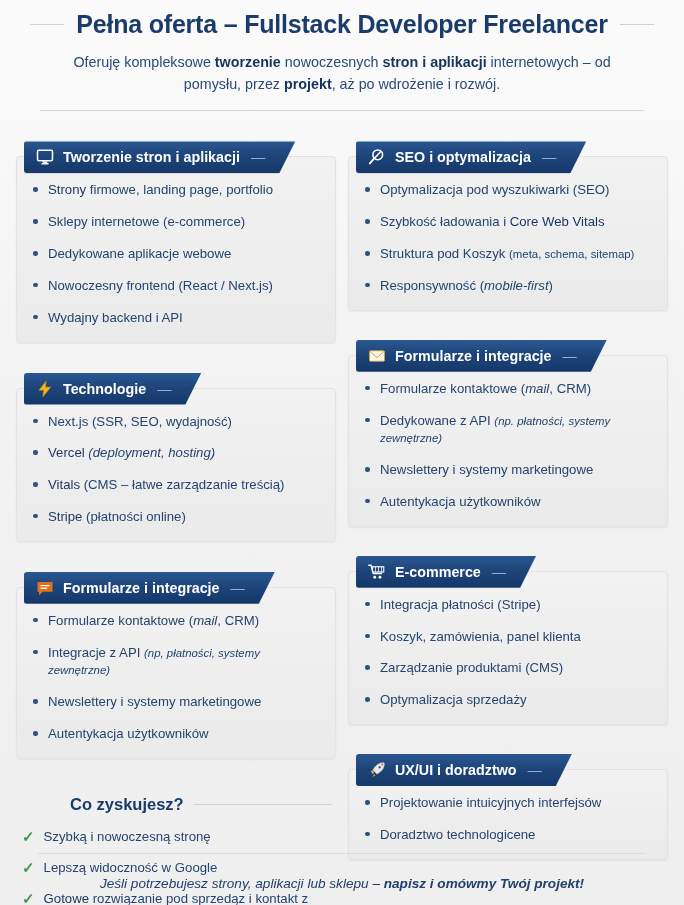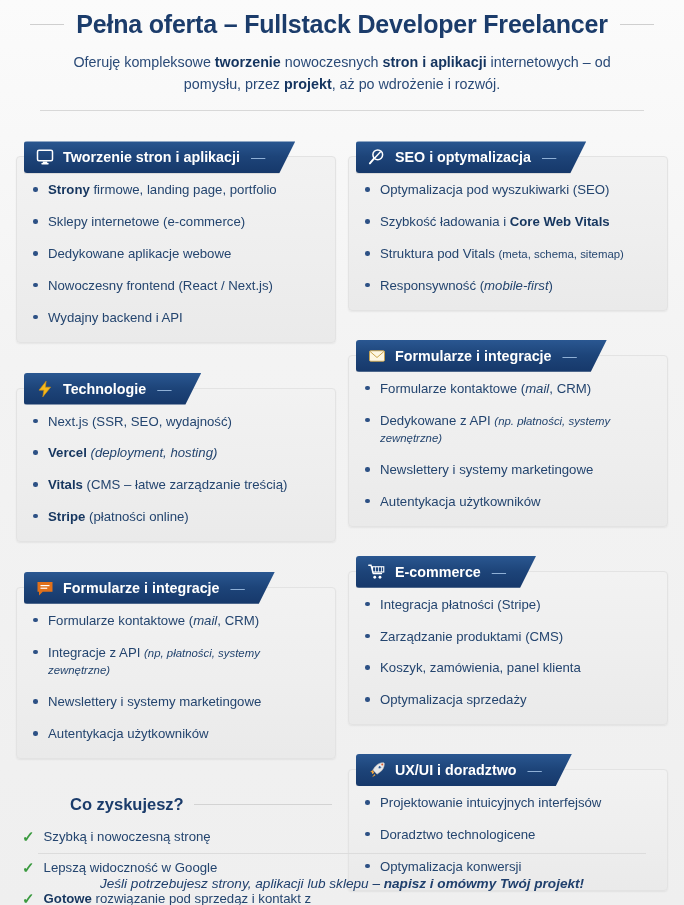--- a/index.html
+++ b/index.html
@@ -65,21 +65,21 @@
   ul.items { list-style:none; margin:0; padding:0; }
   ul.items li {
     position:relative; padding-left:17px; margin: 0 0 14px 0;
     font-size:13.2px; color:#24456f; line-height:1.35;
   }
   ul.items li:last-child { margin-bottom:3px; }
   ul.items li::before {
     content:""; position:absolute; left:2px; top:6px;
     width:4.5px; height:4.5px; border-radius:50%; background:#2d5185;
   }
-  .b { font-weight:bold; color:#16365f;margin-top:48px; }
+  .b { font-weight:normal; color:#16365f;margin-top:48px; }
   .i { font-style:italic; }
   .sm { font-size:11.4px; }
 
   
   .benefits { margin-top: 22px; padding: 0 4px 0 6px; }
   .benefits-head { display:flex; align-items:center; gap:10px; }
   .benefits-title { font-size:16.5px; font-weight:bold; color:#1b3c6b; white-space:nowrap;margin-left:48px; }
   .benefits-rule { height:1px; background:#d3d3d3; flex:1; }
   ul.checks { list-style:none; margin:14px 0 0 0; padding:0; }
   ul.checks li {
@@ -218,21 +218,21 @@
               <line x1="8.2" y1="13.8" x2="2.5" y2="20.5" stroke="#ffffff" stroke-width="2.6" stroke-linecap="round"></line>
             </svg>
             <span>SEO i optymalizacja</span>
             <span class="dash">—</span>
           </div>
         </div>
         <div class="card-body">
           <ul class="items">
             <li><span>Optymalizacja pod wyszukiwarki (SEO)</span></li>
             <li><span>Szybkość ładowania i </span><span class="b">Core Web Vitals</span></li>
-            <li><span>Struktura pod Vitals </span><span class="sm">(meta, schema, sitemap)</span></li>
+            <li><span>Struktura pod Koszyk </span><span class="sm">(meta, schema, sitemap)</span></li>
             <li><span>Responsywność (</span><span class="i">mobile-first</span><span>)</span></li>
           </ul>
         </div>
       </div>
 
       <div class="card">
         <div class="ribbon-wrap">
           <div class="ribbon">
             <svg class="ribbon-ico" viewBox="0 0 24 24">
               <rect x="2" y="5" width="20" height="14" rx="1.5" fill="#fdf6e3" stroke="#c8a24a" stroke-width="1.2"></rect>
@@ -264,22 +264,22 @@
               <circle cx="9" cy="19" r="1.9" fill="#ffffff"></circle>
               <circle cx="16" cy="19" r="1.9" fill="#ffffff"></circle>
             </svg>
             <span>E-commerce</span>
             <span class="dash">—</span>
           </div>
         </div>
         <div class="card-body">
           <ul class="items">
             <li><span>Integracja płatności (Stripe)</span></li>
+            <li><span>Koszyk, zamówienia, panel klienta</span></li>
             <li><span>Zarządzanie produktami (CMS)</span></li>
-            <li><span>Koszyk, zamówienia, panel klienta</span></li>
             <li><span>Optymalizacja sprzedaży</span></li>
           </ul>
         </div>
       </div>
 
       <div class="card">
         <div class="ribbon-wrap">
           <div class="ribbon">
             <svg class="ribbon-ico" viewBox="0 0 24 24">
               <path d="M20.5 2.2c-5 0-9 2.4-11.6 6.2l-2.4 3.6 5.5 5.5 3.6-2.4C19.4 12.5 21.8 8.5 21.8 3.5c0-.6-.5-1.3-1.3-1.3z" fill="#e8e8e8" stroke="#b8b8b8" stroke-width="0.8"></path>
@@ -289,21 +289,20 @@
               <circle cx="19" cy="4.6" r="1.3" fill="#e05a2b"></circle>
             </svg>
             <span>UX/UI i doradztwo</span>
             <span class="dash">—</span>
           </div>
         </div>
         <div class="card-body">
           <ul class="items">
             <li><span>Projektowanie intuicyjnych interfejsów</span></li>
             <li><span>Doradztwo technologicene</span></li>
-            <li><span>Optymalizacja konwersji</span></li>
           </ul>
         </div>
       </div>
 
     </div>
   </div>
 
   <div class="footer">
     <div class="hr-bot"></div>
     <div class="footer-text"><span>Jeśli potrzebujesz strony, aplikacji lub sklepu – </span><b>napisz i omówmy Twój projekt!</b></div>

